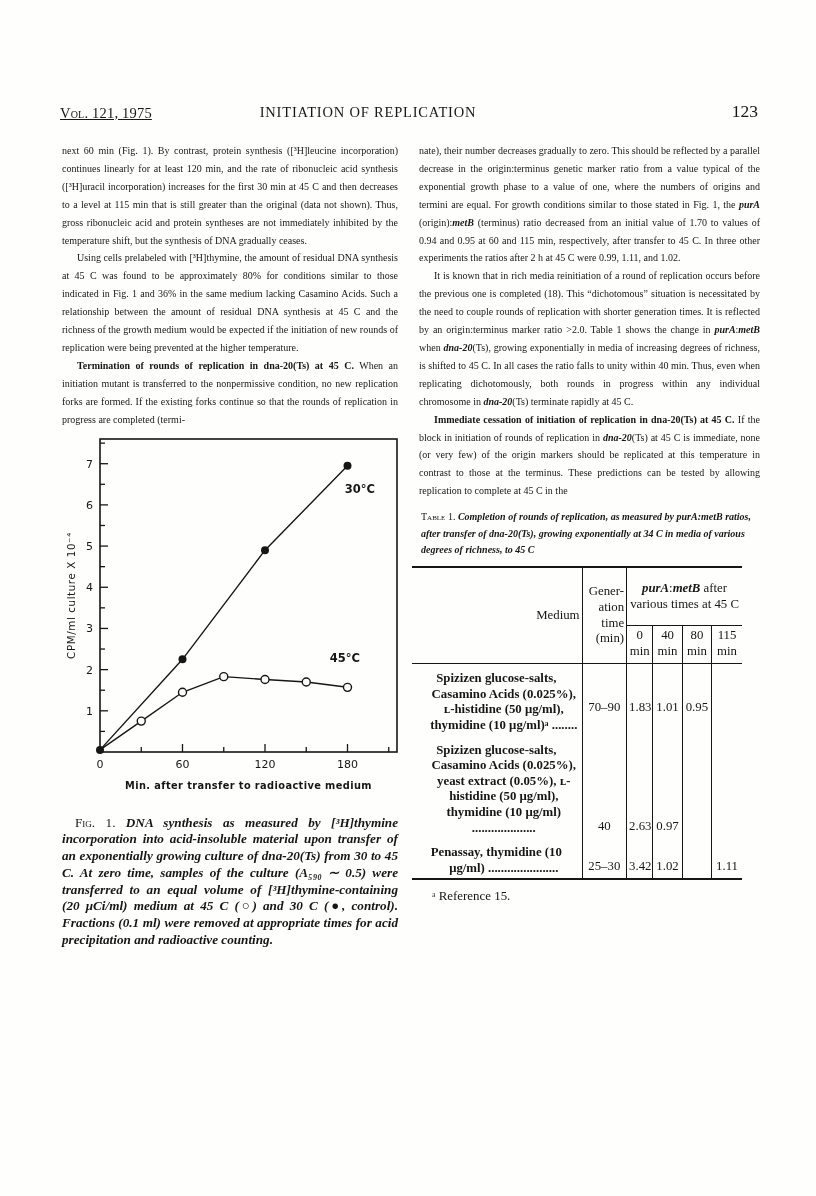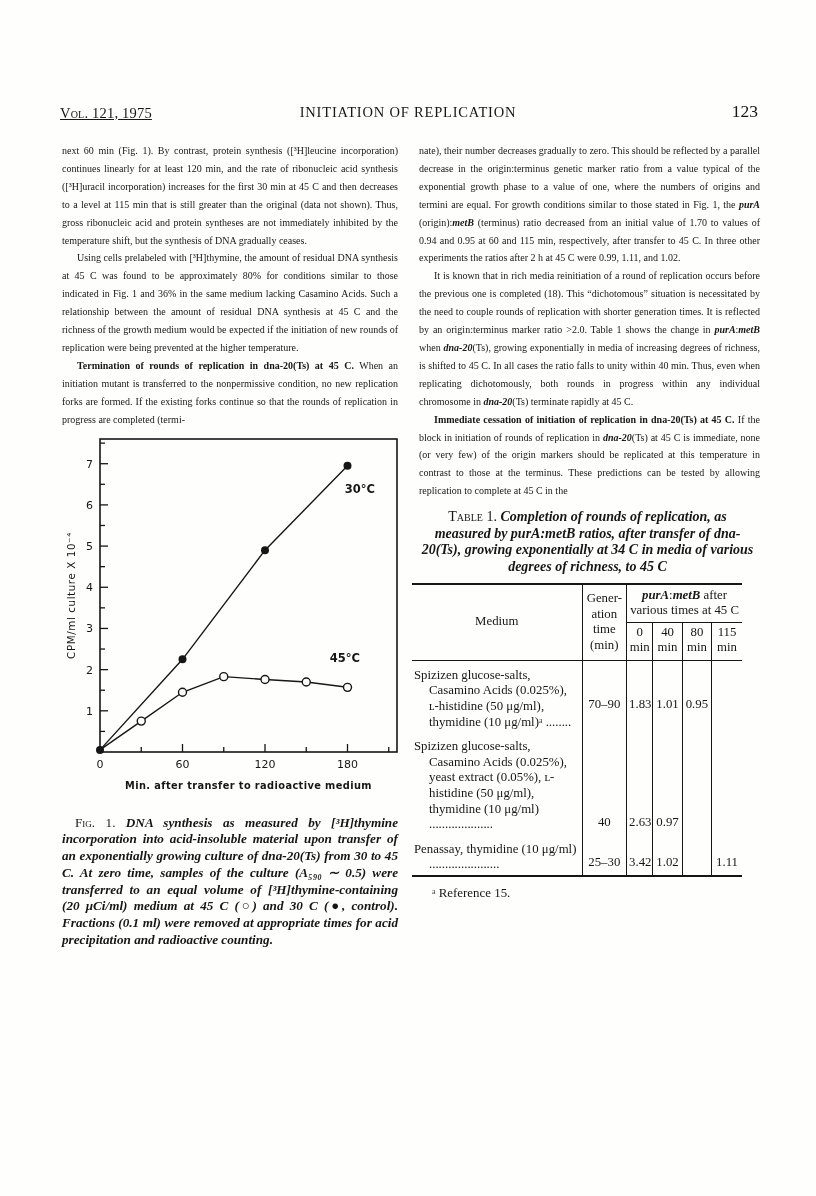--- a/index.html
+++ b/index.html
@@ -1,53 +1,53 @@
 <!DOCTYPE html>
 <html><head>
 <meta charset="utf-8">
 <style>
   html,body{margin:0;padding:0;}
   body{width:816px;height:1196px;background:#fefefd;color:#161616;
        font-family:"Liberation Serif", serif;position:relative;overflow:hidden;}
   .running-head{position:absolute;top:103px;left:0;width:816px;font-size:14.5px;}
   .rh-left{position:absolute;left:60px;top:2px;font-variant:small-caps;letter-spacing:.2px;text-decoration:underline;}
-  .rh-center{position:absolute;left:0;width:816px;text-align:center;letter-spacing:.8px;top:1px;}
+  .rh-center{position:absolute;left:0;width:736px;text-align:center;letter-spacing:.8px;top:1px;}
   .rh-right{position:absolute;right:58px;top:-2px;font-size:17.5px;}
   .col{position:absolute;top:142px;}
   .col-left{left:62px;width:336px;}
   .col-right{left:419px;width:341px;}
   p.body-text{margin:0;font-size:10px;line-height:17.9px;text-align:justify;}
   p.indent{text-indent:15px;}
   .seg-b{font-weight:bold;}
   .seg-i{font-style:italic;font-weight:bold;}
   .seg-sc{font-variant:small-caps;font-style:normal;}
   
   .figure-block{margin-top:5px;}
   svg{display:block;}
   .tick{font:11px "DejaVu Sans", sans-serif;fill:#161616;}
   .serieslabel{font:bold 11.5px "DejaVu Sans", sans-serif;fill:#161616;}
   .axislabel{font:bold 9.8px "DejaVu Sans", sans-serif;fill:#161616;letter-spacing:.4px;}
   .axislabel-y{font:10.3px "DejaVu Sans", sans-serif;fill:#161616;text-anchor:middle;letter-spacing:.6px;}
   .fig-caption{margin-top:9px;font-size:13.2px;line-height:16.8px;text-align:justify;text-indent:13px;}
   .fig-caption .seg-i{font-style:italic;margin-top:20px;}
   
-  .table-caption{font-size:14px;line-height:16.6px;text-align:center;font-style:italic;
+  .table-caption{font-size:10px;line-height:16.6px;text-align:left;font-style:italic;
                  margin:9px 6px 7px 2px;}
   table.tbl{border-collapse:collapse;margin-left:-7px;width:330px;
             border-top:2px solid #161616;border-bottom:2px solid #161616;
             font-size:12.8px;line-height:15.6px;table-layout:fixed;}
   .tbl th,.tbl td{font-weight:normal;padding:1px 2px;}
   .c-med{width:168px;} .c-gen{width:44px;} .c-n1{width:26px;} .c-n2{width:29px;}
   .c-n3{width:29px;} .c-n4{width:30px;}
   .rule-r{border-right:1px solid #161616;}
   .hdr-bottom{border-bottom:1px solid #161616;}
-  th.group-hd{border-bottom:1px solid #161616;text-align:center;padding:3px 2px;}
-  th.med-hd,th.gen-hd{text-align:center;vertical-align:middle;}
+  th.group-hd{border-bottom:1px solid #161616;text-align:center;padding:13px 2px;}
+  th.med-hd,th.gen-hd{text-align:right;vertical-align:middle;}
   th.time-hd{text-align:center;vertical-align:middle;padding:2px 0 4px;}
-  td.medium-cell{text-align:left;padding:7px 3px 2px 17px;text-indent:-15px;vertical-align:top;}
+  td.medium-cell{text-align:center;padding:7px 3px 2px 17px;text-indent:-15px;vertical-align:top;font-weight:bold;}
   td.gen-cell,td.num-cell{text-align:center;vertical-align:bottom;padding-bottom:4px;}
   .tbl tbody tr:nth-child(1) td.gen-cell,
   .tbl tbody tr:nth-child(1) td.num-cell{padding-bottom:20px;}
   .footnote{margin:9px 0 0 13px;font-size:12.9px;}
 </style>
 </head>
 <body>
 
 <div class="running-head">
   <span class="rh-left">Vol. 121, 1975</span>

